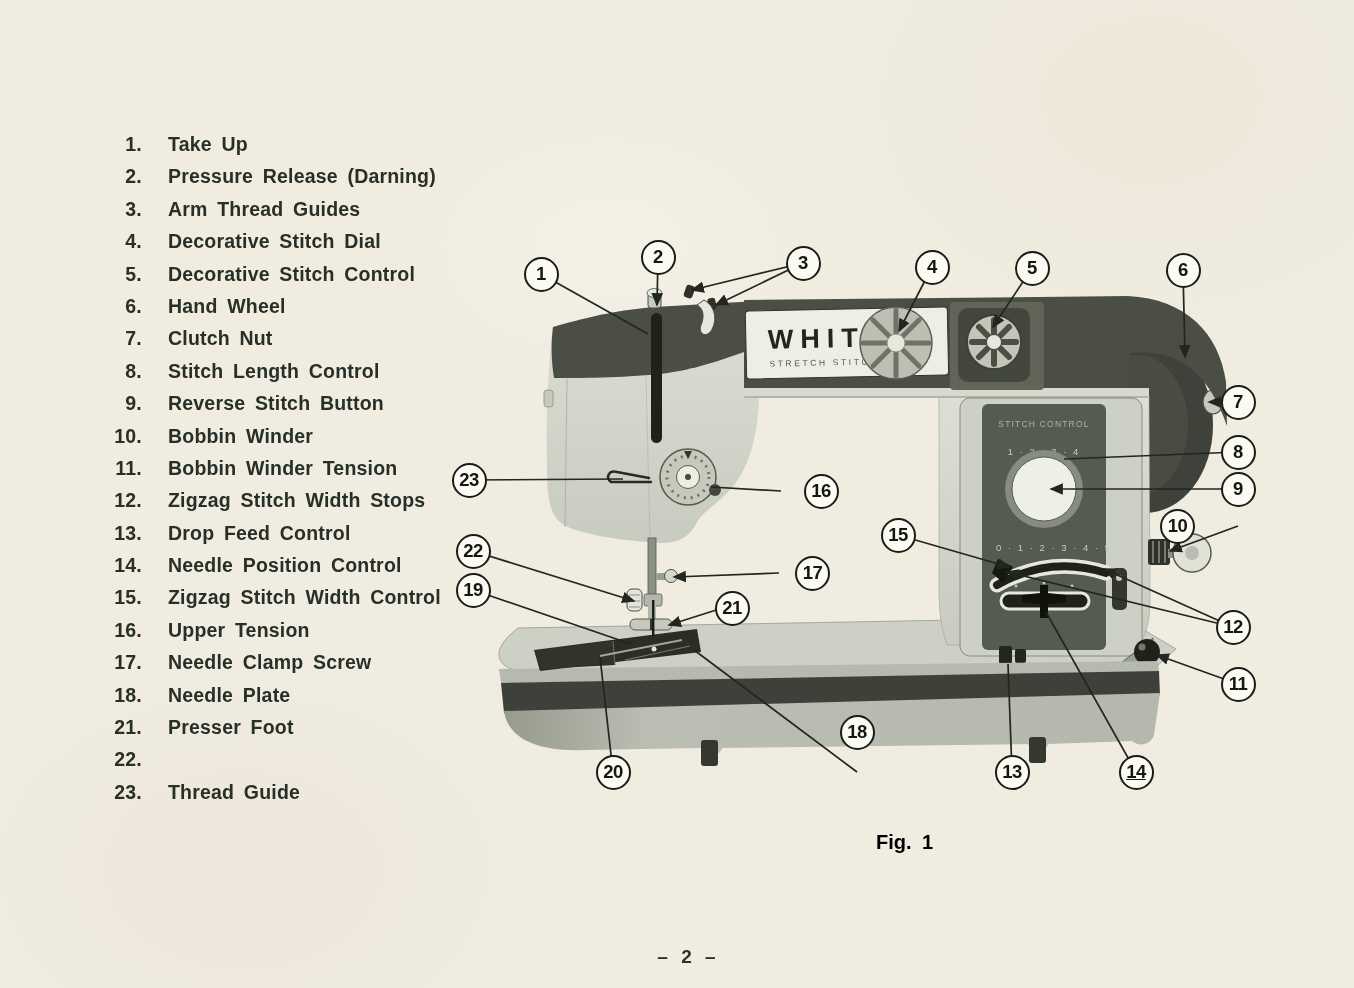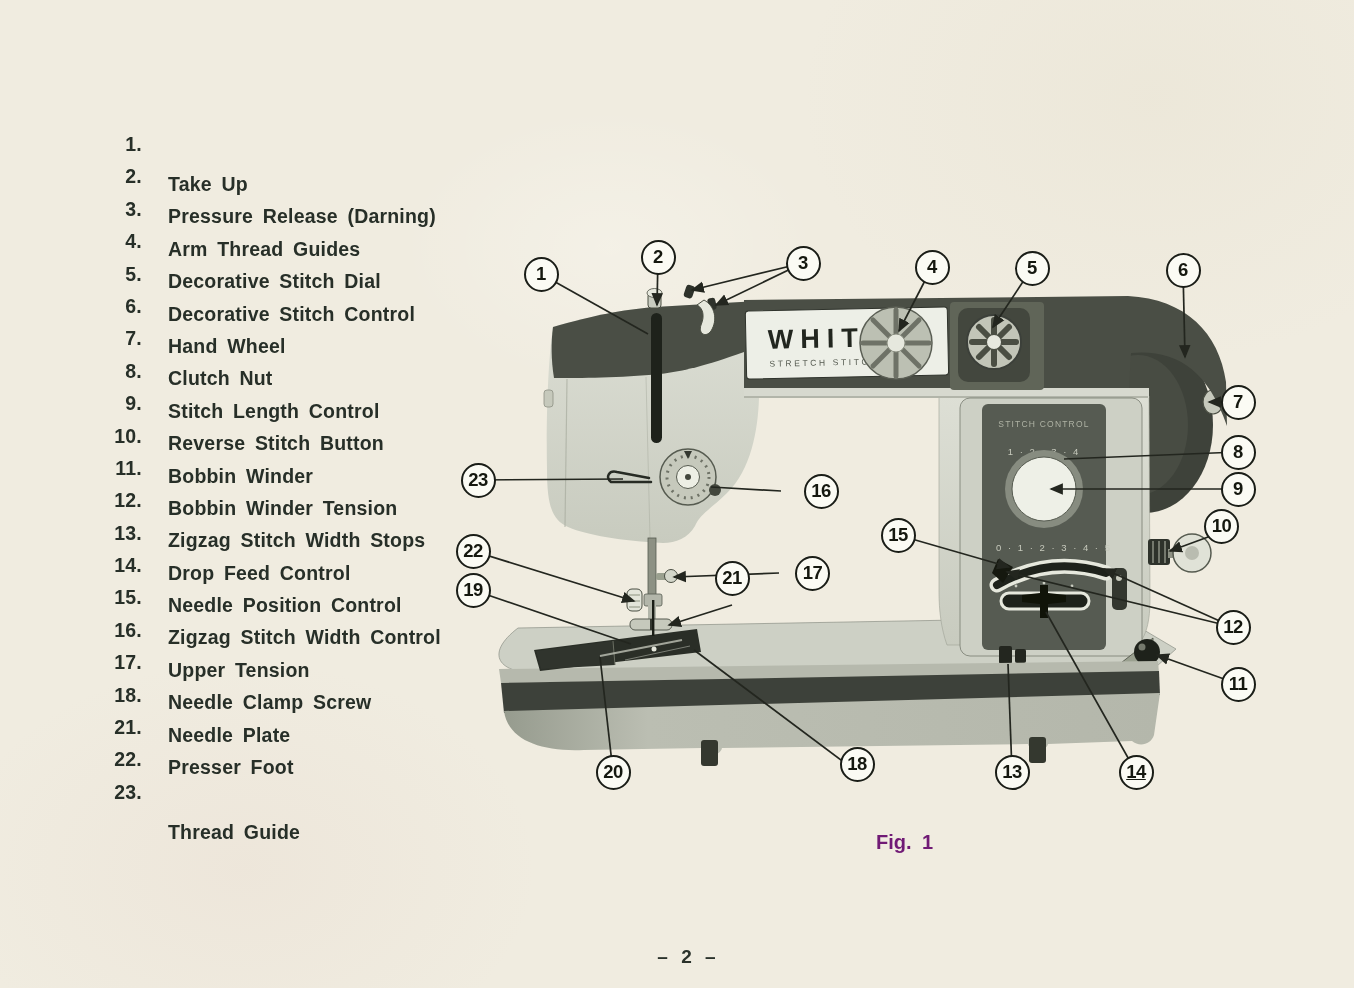--- a/index.html
+++ b/index.html
@@ -8,27 +8,27 @@
   .page::before{content:"";position:absolute;inset:0;pointer-events:none;
     background:
       radial-gradient(420px 300px at 18% 88%, rgba(214,178,168,.10), rgba(0,0,0,0) 70%),
       radial-gradient(500px 380px at 85% 10%, rgba(210,200,170,.12), rgba(0,0,0,0) 70%),
       radial-gradient(300px 200px at 45% 25%, rgba(255,255,250,.25), rgba(0,0,0,0) 70%);}
   .diagram-svg{position:absolute;left:0;top:0;z-index:1;}
   .parts-list{position:absolute;left:104px;top:133px;margin:0;padding:0;list-style:none;z-index:2;}
   .part-row{height:32.4px;display:flex;align-items:flex-start;
     font-weight:700;font-size:19.5px;color:#272f28;letter-spacing:.2px;word-spacing:4px;}
   .part-num{width:38px;text-align:right;flex:none;}
-  .part-label{margin-left:26px;white-space:nowrap;margin-top:40px;}
+  .part-label{margin-left:26px;white-space:nowrap;}
   .callout-layer{position:absolute;left:0;top:0;width:100%;height:100%;z-index:3;pointer-events:none;}
   .callout{position:absolute;width:35px;height:35px;box-sizing:border-box;border-radius:50%;
     background:#fbfbf4;border:2.6px solid #1a1d17;color:#15180f;
     font-weight:700;font-size:18.5px;line-height:29px;text-align:center;letter-spacing:-0.5px;}
   .fig-caption{position:absolute;left:876px;top:831px;z-index:2;
-    font-weight:700;font-size:20px;color:#701a75;word-spacing:5px;}
+    font-weight:700;font-size:20px;color:#000000;word-spacing:5px;}
   .page-number{position:absolute;left:687px;top:946px;transform:translateX(-50%);z-index:2;
     font-weight:700;font-size:19px;color:#2a322b;letter-spacing:1px;word-spacing:6px;}
   svg line.leader{stroke:#23261f;stroke-width:1.7;}
   svg text{font-family:"Liberation Sans",sans-serif;}
 </style>
 </head>
 <body>
 
 <div class="page" style="background: rgb(240, 236, 224);">
 
@@ -346,32 +346,32 @@
   <div class="callout-layer">
       <div class="callout" style="left: 523.5px; top: 256.5px;">1</div>
       <div class="callout" style="left: 640.5px; top: 239.5px;">2</div>
       <div class="callout" style="left: 785.5px; top: 245.5px;">3</div>
       <div class="callout" style="left: 914.5px; top: 249.5px;">4</div>
       <div class="callout" style="left: 1014.5px; top: 250.5px;">5</div>
       <div class="callout" style="left: 1165.5px; top: 252.5px;">6</div>
       <div class="callout" style="left: 1220.5px; top: 384.5px;">7</div>
       <div class="callout" style="left: 1220.5px; top: 434.5px;">8</div>
       <div class="callout" style="left: 1220.5px; top: 471.5px;">9</div>
-      <div class="callout" style="left: 1204px; top: 508.5px; text-align: center;">10</div>
+      <div class="callout" style="left: 1160px; top: 508.5px; text-align: center;">10</div>
       <div class="callout" style="left: 1220.5px; top: 666.5px;">11</div>
       <div class="callout" style="left: 1215.5px; top: 609.5px;">12</div>
       <div class="callout" style="left: 994.5px; top: 754.5px;">13</div>
       <div class="callout" style="left: 1118.5px; top: 754.5px; text-decoration: underline;">14</div>
       <div class="callout" style="left: 880.5px; top: 517.5px;">15</div>
       <div class="callout" style="left: 763.5px; top: 473.5px; margin-left: 40px;">16</div>
       <div class="callout" style="left: 754px; top: 555.5px; margin-left: 41px;">17</div>
-      <div class="callout" style="left: 839.5px; top: 747px;">18</div>
+      <div class="callout" style="left: 839.5px; top: 715px;">18</div>
       <div class="callout" style="left: 455.5px; top: 572.5px;">19</div>
       <div class="callout" style="left: 595.5px; top: 754.5px;">20</div>
-      <div class="callout" style="left: 714.5px; top: 561px; text-align: center;">21</div>
+      <div class="callout" style="left: 714.5px; top: 591px; text-align: center;">21</div>
       <div class="callout" style="left: 455.5px; top: 533.5px;">22</div>
-      <div class="callout" style="left: 451.5px; top: 462.5px; margin-left: 9px;">23</div>
+      <div class="callout" style="left: 451.5px; top: 462.5px;">23</div>
     </div>
 
   <div class="fig-caption">Fig. 1</div>
   <div class="page-number">– 2 –</div>
 
 </div>
 
 </body></html>

